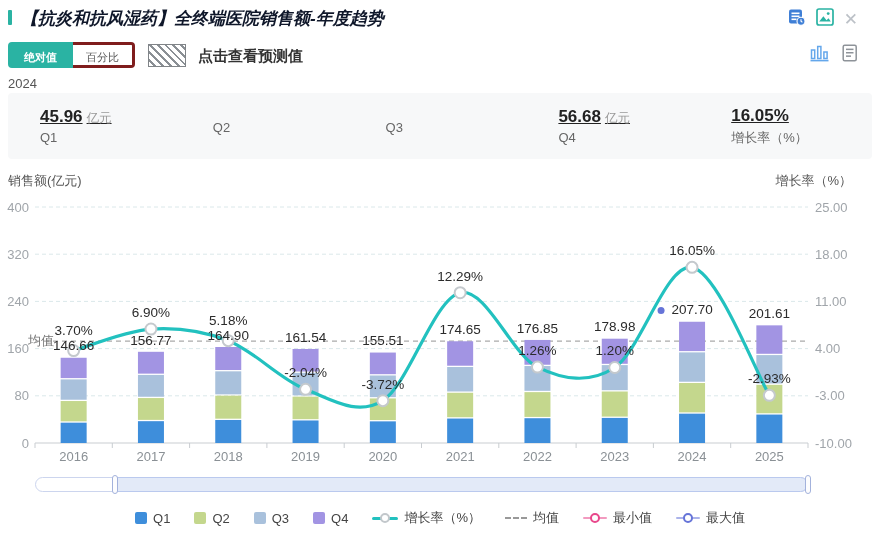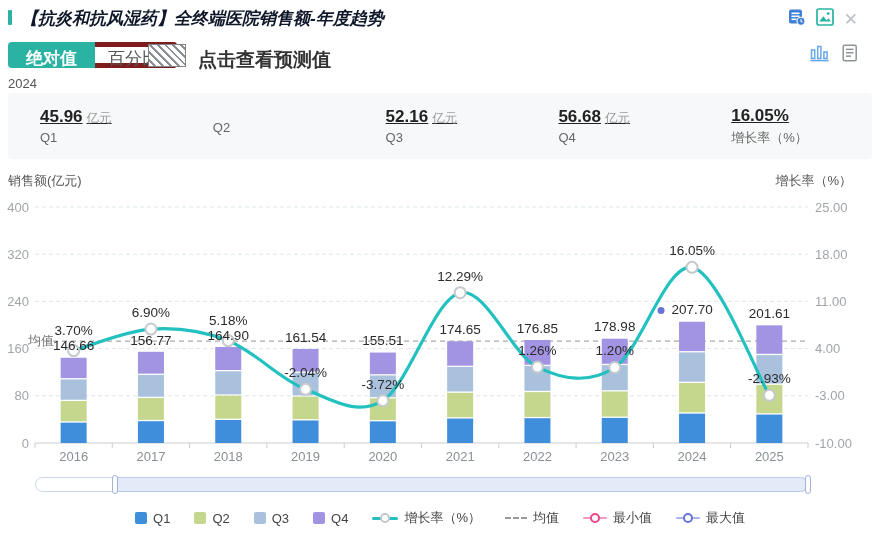--- a/index.html
+++ b/index.html
@@ -7,27 +7,27 @@
   .page { position: relative; width: 880px; height: 540px; background: #fff; overflow: hidden; }
 
   
   .accent-bar { position: absolute; left: 8px; top: 10px; width: 4px; height: 15px; background: #2ab3a3; border-radius: 1px; }
   .title { position: absolute; left: 21px; top: 7px; font-size: 17px; font-weight: bold; color: #0f172a; font-style: italic; }
   .hdr-icons { position: absolute; top: 8px; right: 22px; display: flex; gap: 10px; align-items: center; }
   .close-x { font-size: 17px; color: #bcc1c7; line-height: 17px; cursor: pointer; }
 
   
   .toggle { position: absolute; left: 8px; top: 42px; display: flex; }
-  .toggle-btn { height: 26px; padding: 0 13px; font-size: 17px; line-height: 24px; border: 5px solid #7f1d1d; background: #fff; color: #555; cursor: pointer; }
+  .toggle-btn { height: 26px; padding: 0 13px; font-size: 11px; line-height: 24px; border: 3px solid #7f1d1d; background: #fff; color: #555; cursor: pointer; }
   .toggle-btn:first-child { border-radius: 4px 0 0 4px; }
   .toggle-btn:last-child { border-radius: 0 4px 4px 0; border-left: none; }
   .toggle-btn.active { background: #2ab3a3; border-color: #2ab3a3; color: #fff; font-weight: bold; }
   .hatch { position: absolute; left: 148px; top: 44px; width: 38px; height: 23px; border: 1px solid #808488;
            background: repeating-linear-gradient(45deg, #fff 0 3.5px, #8a8f94 3.5px 5.5px); cursor: pointer; }
-  .forecast-label { position: absolute; left: 198px; top: 47px; font-size: 19px; color: #333; font-weight: 600; cursor: pointer; }
+  .forecast-label { position: absolute; left: 198px; top: 47px; font-size: 15px; color: #333; font-weight: 600; cursor: pointer; }
   .tool-icons { position: absolute; top: 44px; right: 22px; display: flex; gap: 13px; align-items: center; }
 
   
   .year-label { position: absolute; left: 8px; top: 76px; font-size: 13px; color: #555; }
   .stats-panel { position: absolute; left: 8px; top: 93px; width: 864px; height: 66px; background: #f7f8f9; border-radius: 4px; display: flex; align-items: center; }
   .stat { flex: 1; padding-left: 32px; }
   .stat-value { font-size: 17px; font-weight: bold; color: #222; text-decoration: underline; }
   .stat-unit { font-size: 12.5px; color: #999; font-weight: normal; margin-left: 4px; }
   .stat-label { font-size: 13px; color: #666; margin-top: 3px; }
 
@@ -108,21 +108,20 @@
   <div class="year-label">2024</div>
   <div class="stats-panel">
       <div class="stat">
         <div class="stat-value">45.96<span class="stat-unit">亿元</span></div>
         <div class="stat-label">Q1</div>
       </div>
       <div class="stat">
         <div class="stat-label">Q2</div>
       </div>
       <div class="stat">
-        <div class="stat-value">52.16<span class="stat-unit">亿元</span></div>
         <div class="stat-label">Q3</div>
       </div>
       <div class="stat">
         <div class="stat-value">56.68<span class="stat-unit">亿元</span></div>
         <div class="stat-label">Q4</div>
       </div>
       <div class="stat">
         <div class="stat-value">16.05%</div>
         <div class="stat-label">增长率（%）</div>
       </div>

